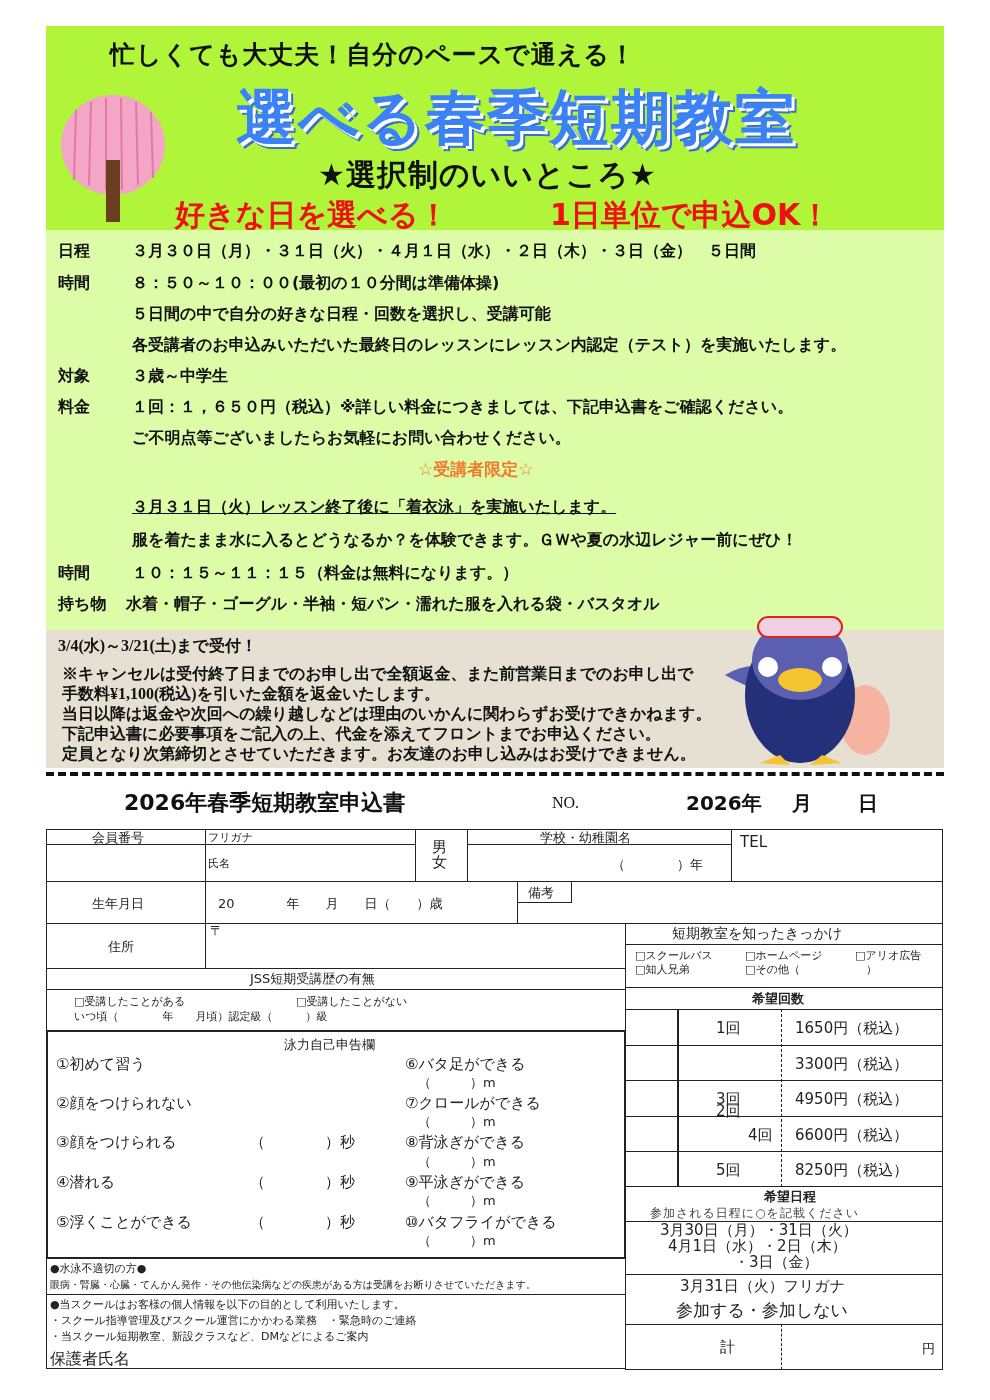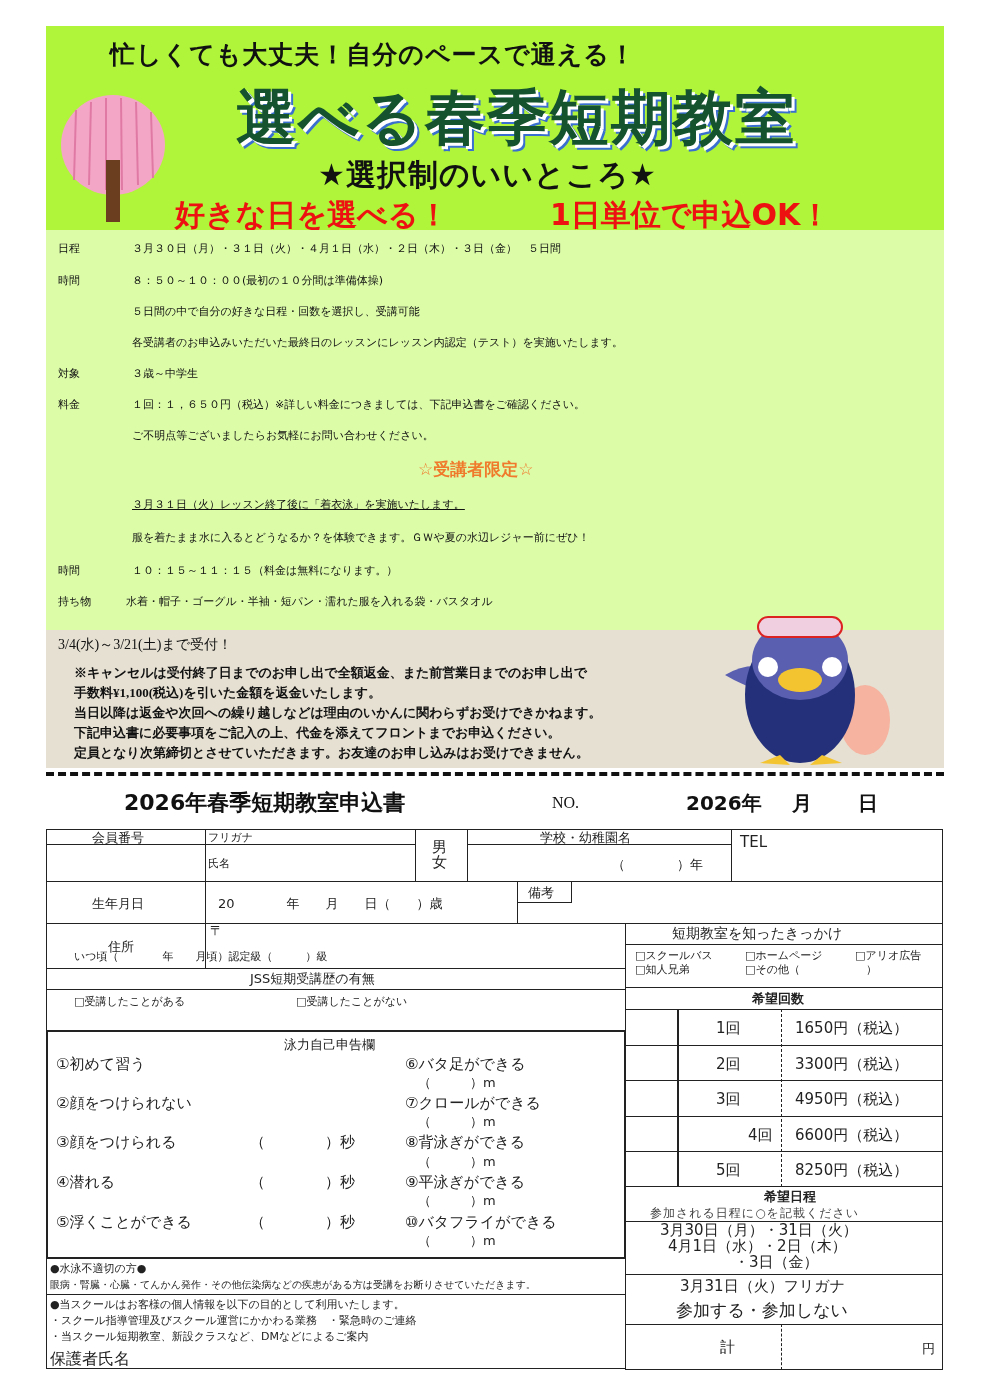--- a/index.html
+++ b/index.html
@@ -3,31 +3,31 @@
 <meta charset="utf-8">
 <style>
 *{box-sizing:border-box;margin:0;padding:0}
 body{width:990px;height:1400px;background:#fff;position:relative;font-family:"DejaVu Sans","Liberation Sans",sans-serif;color:#111;overflow:hidden}
 .abs{position:absolute}
 #hero{left:46px;top:26px;width:898px;height:204px;background:#b0f53a}
 #info{left:46px;top:230px;width:898px;height:400px;background:#dcfca8}
 #notice{left:46px;top:630px;width:898px;height:138px;background:#e6e0d2}
 .dash{left:46px;top:772px;width:898px;height:0;border-top:4px dashed #111}
 .tagline{left:110px;top:38px;font-size:25px;font-weight:bold;letter-spacing:1px}
-.title{left:236px;top:78px;font-size:60px;font-weight:bold;color:#14532d;letter-spacing:2px;text-shadow:3px 3px 0 #fff,5px 5px 0 #3a6fcf}
+.title{left:236px;top:78px;font-size:60px;font-weight:bold;color:#3b82f6;letter-spacing:2px;text-shadow:3px 3px 0 #fff,5px 5px 0 #3a6fcf}
 .subtitle{left:318px;top:155px;font-size:30px;font-weight:bold;letter-spacing:1px}
 .red1{left:175px;top:195px;font-size:30px;font-weight:bold;color:#ee1111}
 .red2{left:550px;top:195px;font-size:30px;font-weight:bold;color:#ee1111}
-.row{font-size:11px;font-weight:normal;white-space:nowrap}
+.row{font-size:16px;font-weight:bold;white-space:nowrap}
 .lbl{left:58px}
 .val{left:132px}
 .orange{left:418px;top:458px;font-size:17px;font-weight:bold;color:#f07a2c}
 .underline{text-decoration:underline}
-.n-head{left:58px;top:636px;font-family:"Liberation Serif","DejaVu Serif",serif;font-size:14px;font-weight:normal}
-.n-line{left:74px;font-family:"Liberation Serif","DejaVu Serif",serif;font-size:13px;font-weight:bold}
+.n-head{left:58px;top:636px;font-family:"Liberation Serif","DejaVu Serif",serif;font-size:16px;font-weight:bold}
+.n-line{left:62px;font-family:"Liberation Serif","DejaVu Serif",serif;font-size:16px;font-weight:bold}
 .formtitle{left:124px;top:788px;font-size:22px;font-weight:bold}
 .no{left:552px;top:794px;font-family:"Liberation Serif",serif;font-size:16px}
 .datehead{left:686px;top:790px;font-size:20px;font-weight:bold}
 .cell{position:absolute;border:1.5px solid #222;font-size:13px;color:#222}
 .t{position:absolute;font-size:13px;color:#222;white-space:nowrap}
 .sm{font-size:11px}
 .sw{font-size:15px}
 </style>
 </head>
 <body>
@@ -126,21 +126,21 @@
 
 <div class="cell" style="left:46px;top:923px;width:160px;height:46px"></div>
 <div class="t" style="left:108px;top:938px">住所</div>
 <div class="cell" style="left:205px;top:923px;width:421px;height:46px"></div>
 <div class="t" style="left:210px;top:922px">〒</div>
 <div class="cell" style="left:46px;top:968px;width:580px;height:22px"></div>
 <div class="t" style="left:250px;top:970px">JSS短期受講歴の有無</div>
 <div class="cell" style="left:46px;top:989px;width:580px;height:42px"></div>
 <div class="t sm" style="left:74px;top:994px">□受講したことがある</div>
 <div class="t sm" style="left:296px;top:994px">□受講したことがない</div>
-<div class="t sm" style="left:74px;top:949px">いつ頃（　　　　年　　月頃）認定級（　　　）級</div>
+<div class="t sm" style="left:74px;top:1009px">いつ頃（　　　　年　　月頃）認定級（　　　）級</div>
 
 <div class="cell" style="left:46px;top:1030px;width:580px;height:229px;border-width:2px"></div>
 <div class="t" style="left:284px;top:1036px">泳力自己申告欄</div>
 <div class="t sw" style="left:56px;top:1055px">①初めて習う</div>
 <div class="t sw" style="left:56px;top:1094px">②顔をつけられない</div>
 <div class="t sw" style="left:56px;top:1133px">③顔をつけられる</div>
 <div class="t sw" style="left:250px;top:1133px">（　　　　）秒</div>
 <div class="t sw" style="left:56px;top:1173px">④潜れる</div>
 <div class="t sw" style="left:250px;top:1173px">（　　　　）秒</div>
 <div class="t sw" style="left:56px;top:1213px">⑤浮くことができる</div>
@@ -178,21 +178,21 @@
 
 <div class="cell" style="left:625px;top:1009px;width:318px;height:178px"></div>
 <div class="abs" style="left:677px;top:1009px;height:178px;border-left:2px solid #222"></div>
 <div class="abs" style="left:781px;top:1009px;height:178px;border-left:1.5px dashed #222"></div>
 <div class="abs" style="left:625px;top:1045px;width:318px;border-top:1.5px solid #222"></div>
 <div class="abs" style="left:625px;top:1080px;width:318px;border-top:1.5px solid #222"></div>
 <div class="abs" style="left:625px;top:1116px;width:318px;border-top:1.5px solid #222"></div>
 <div class="abs" style="left:625px;top:1151px;width:318px;border-top:1.5px solid #222"></div>
 <div class="t sw" style="left:716px;top:1019px">1回</div>
 <div class="t sw" style="left:795px;top:1019px">1650円（税込）</div>
-<div class="t sw" style="left:716px;top:1055px">2回</div>
+<div class="t sw" style="left:716px;top:1102px">2回</div>
 <div class="t sw" style="left:795px;top:1055px">3300円（税込）</div>
 <div class="t sw" style="left:716px;top:1090px">3回</div>
 <div class="t sw" style="left:795px;top:1090px">4950円（税込）</div>
 <div class="t sw" style="left:748px;top:1126px">4回</div>
 <div class="t sw" style="left:795px;top:1126px">6600円（税込）</div>
 <div class="t sw" style="left:716px;top:1161px">5回</div>
 <div class="t sw" style="left:795px;top:1161px">8250円（税込）</div>
 
 <div class="cell" style="left:625px;top:1186px;width:318px;height:36px"></div>
 <div class="t" style="left:764px;top:1188px;font-weight:bold">希望日程</div>

